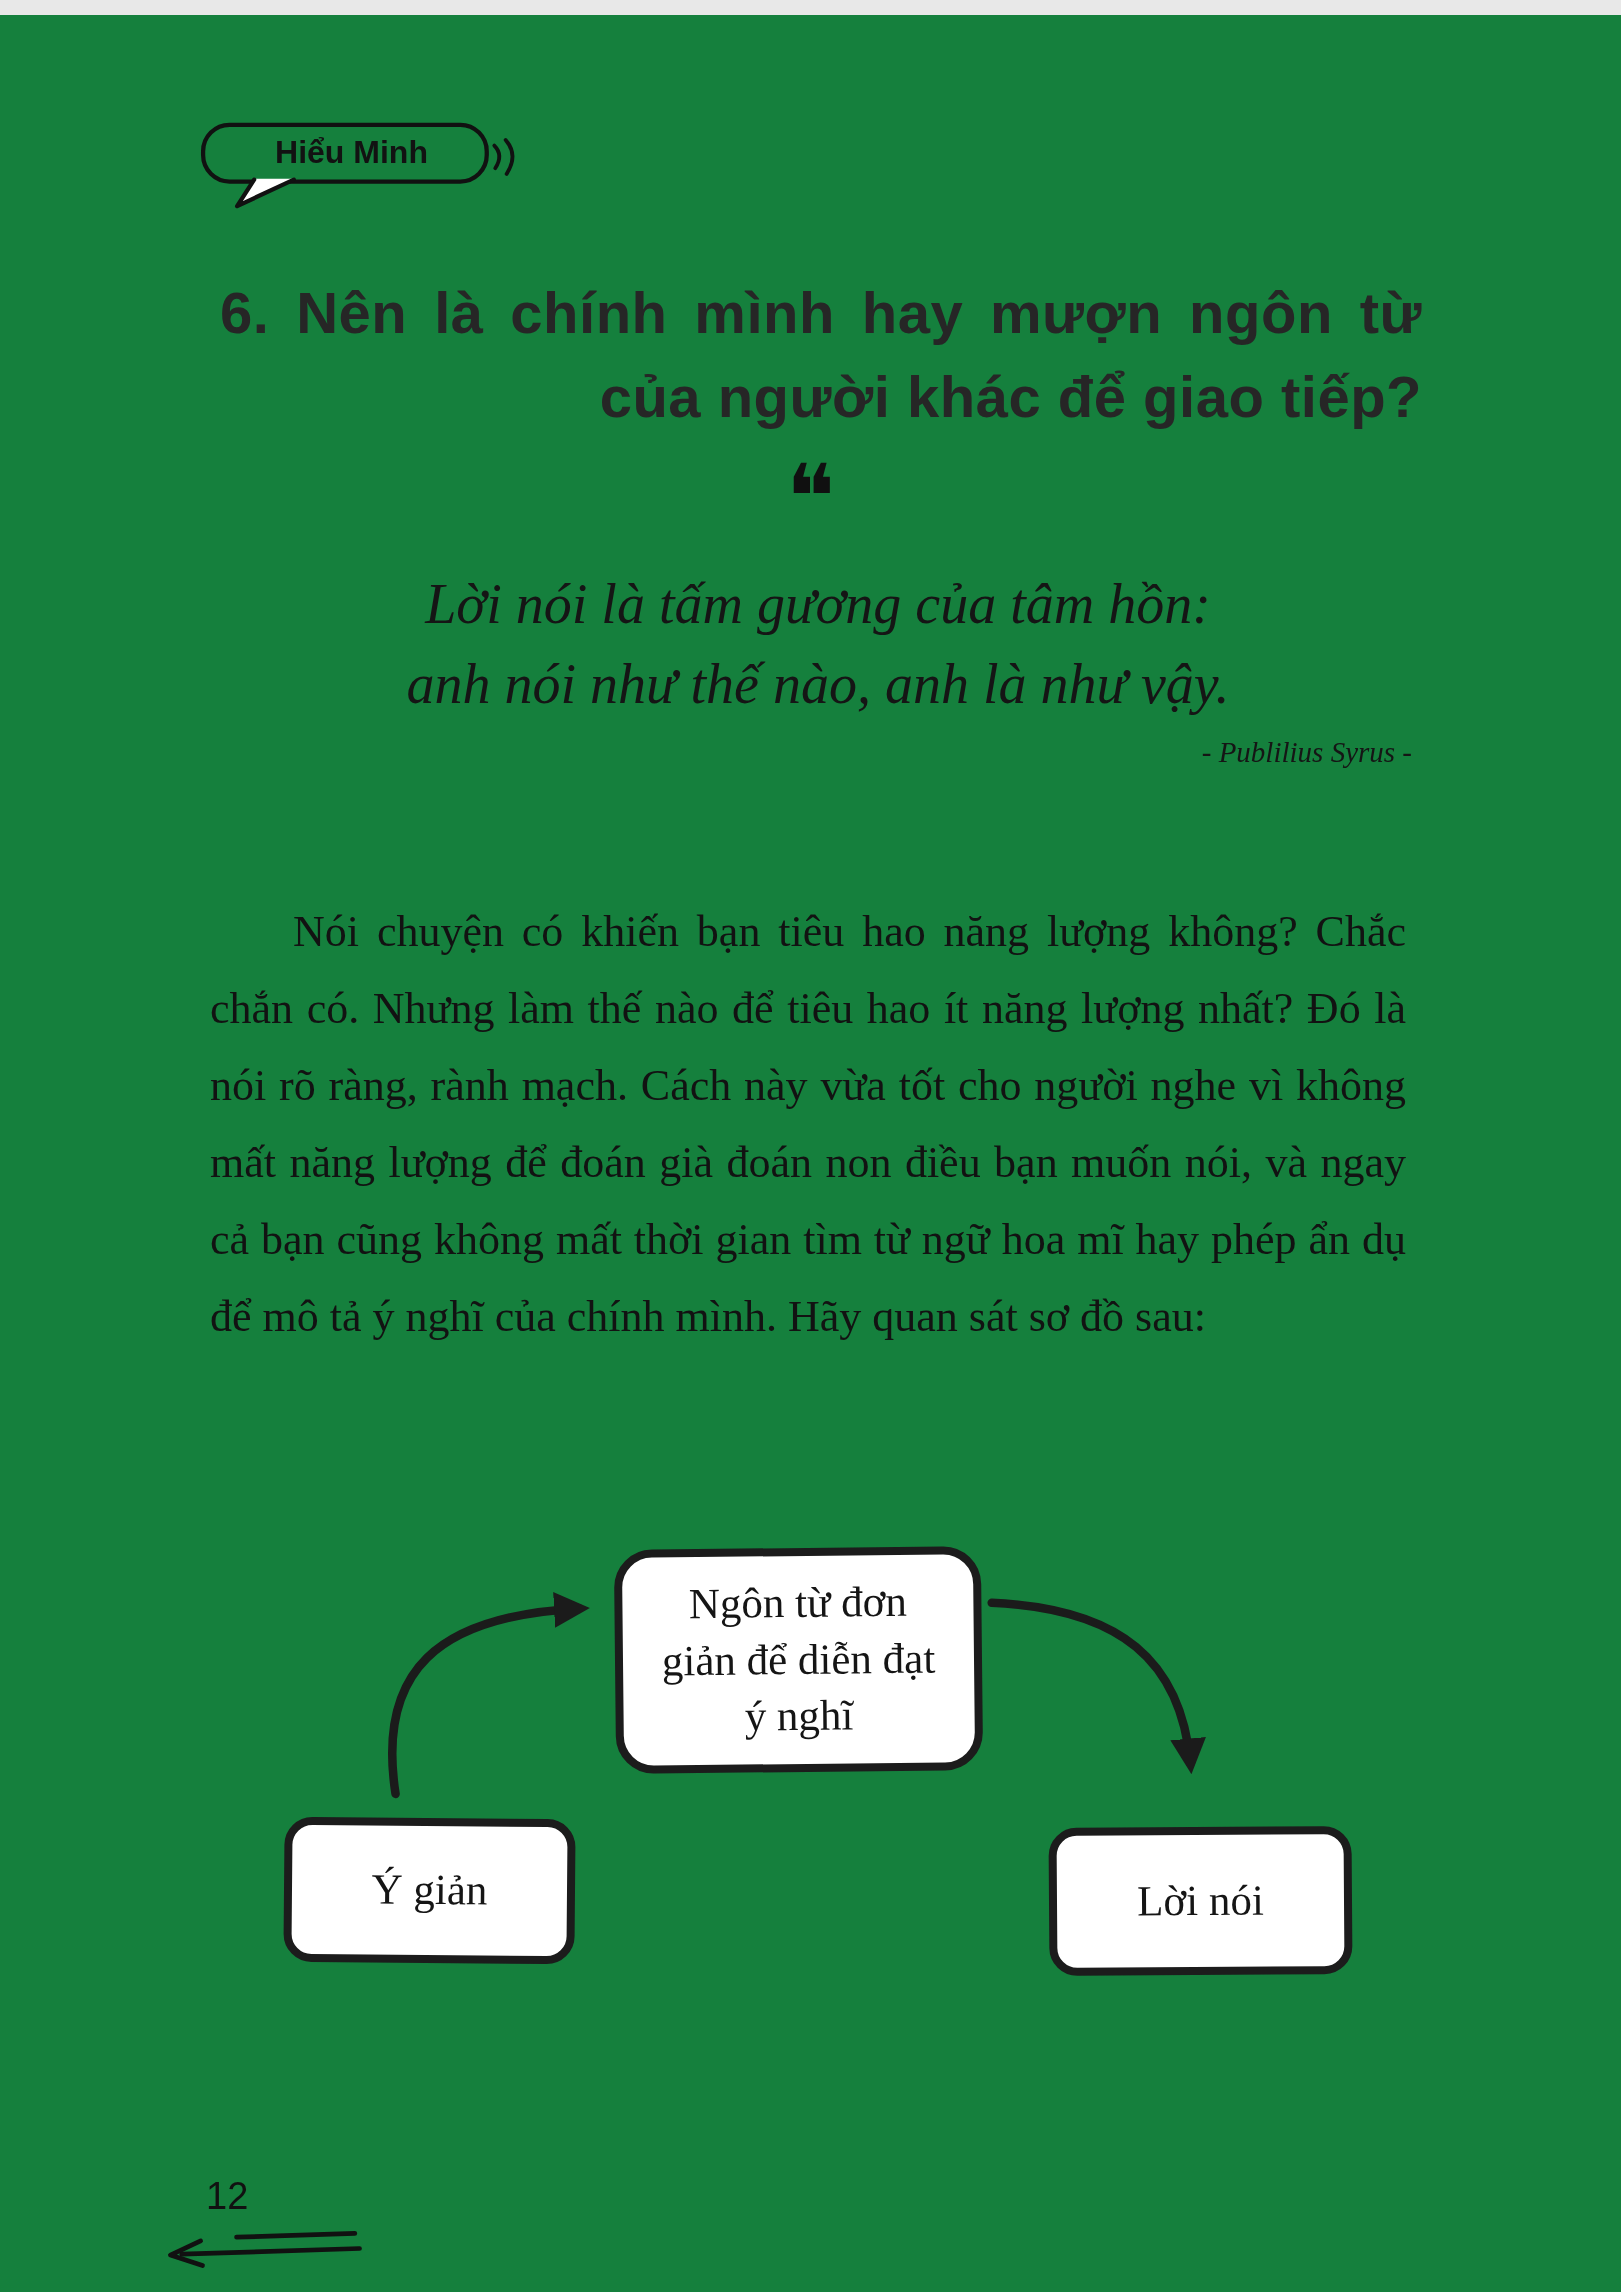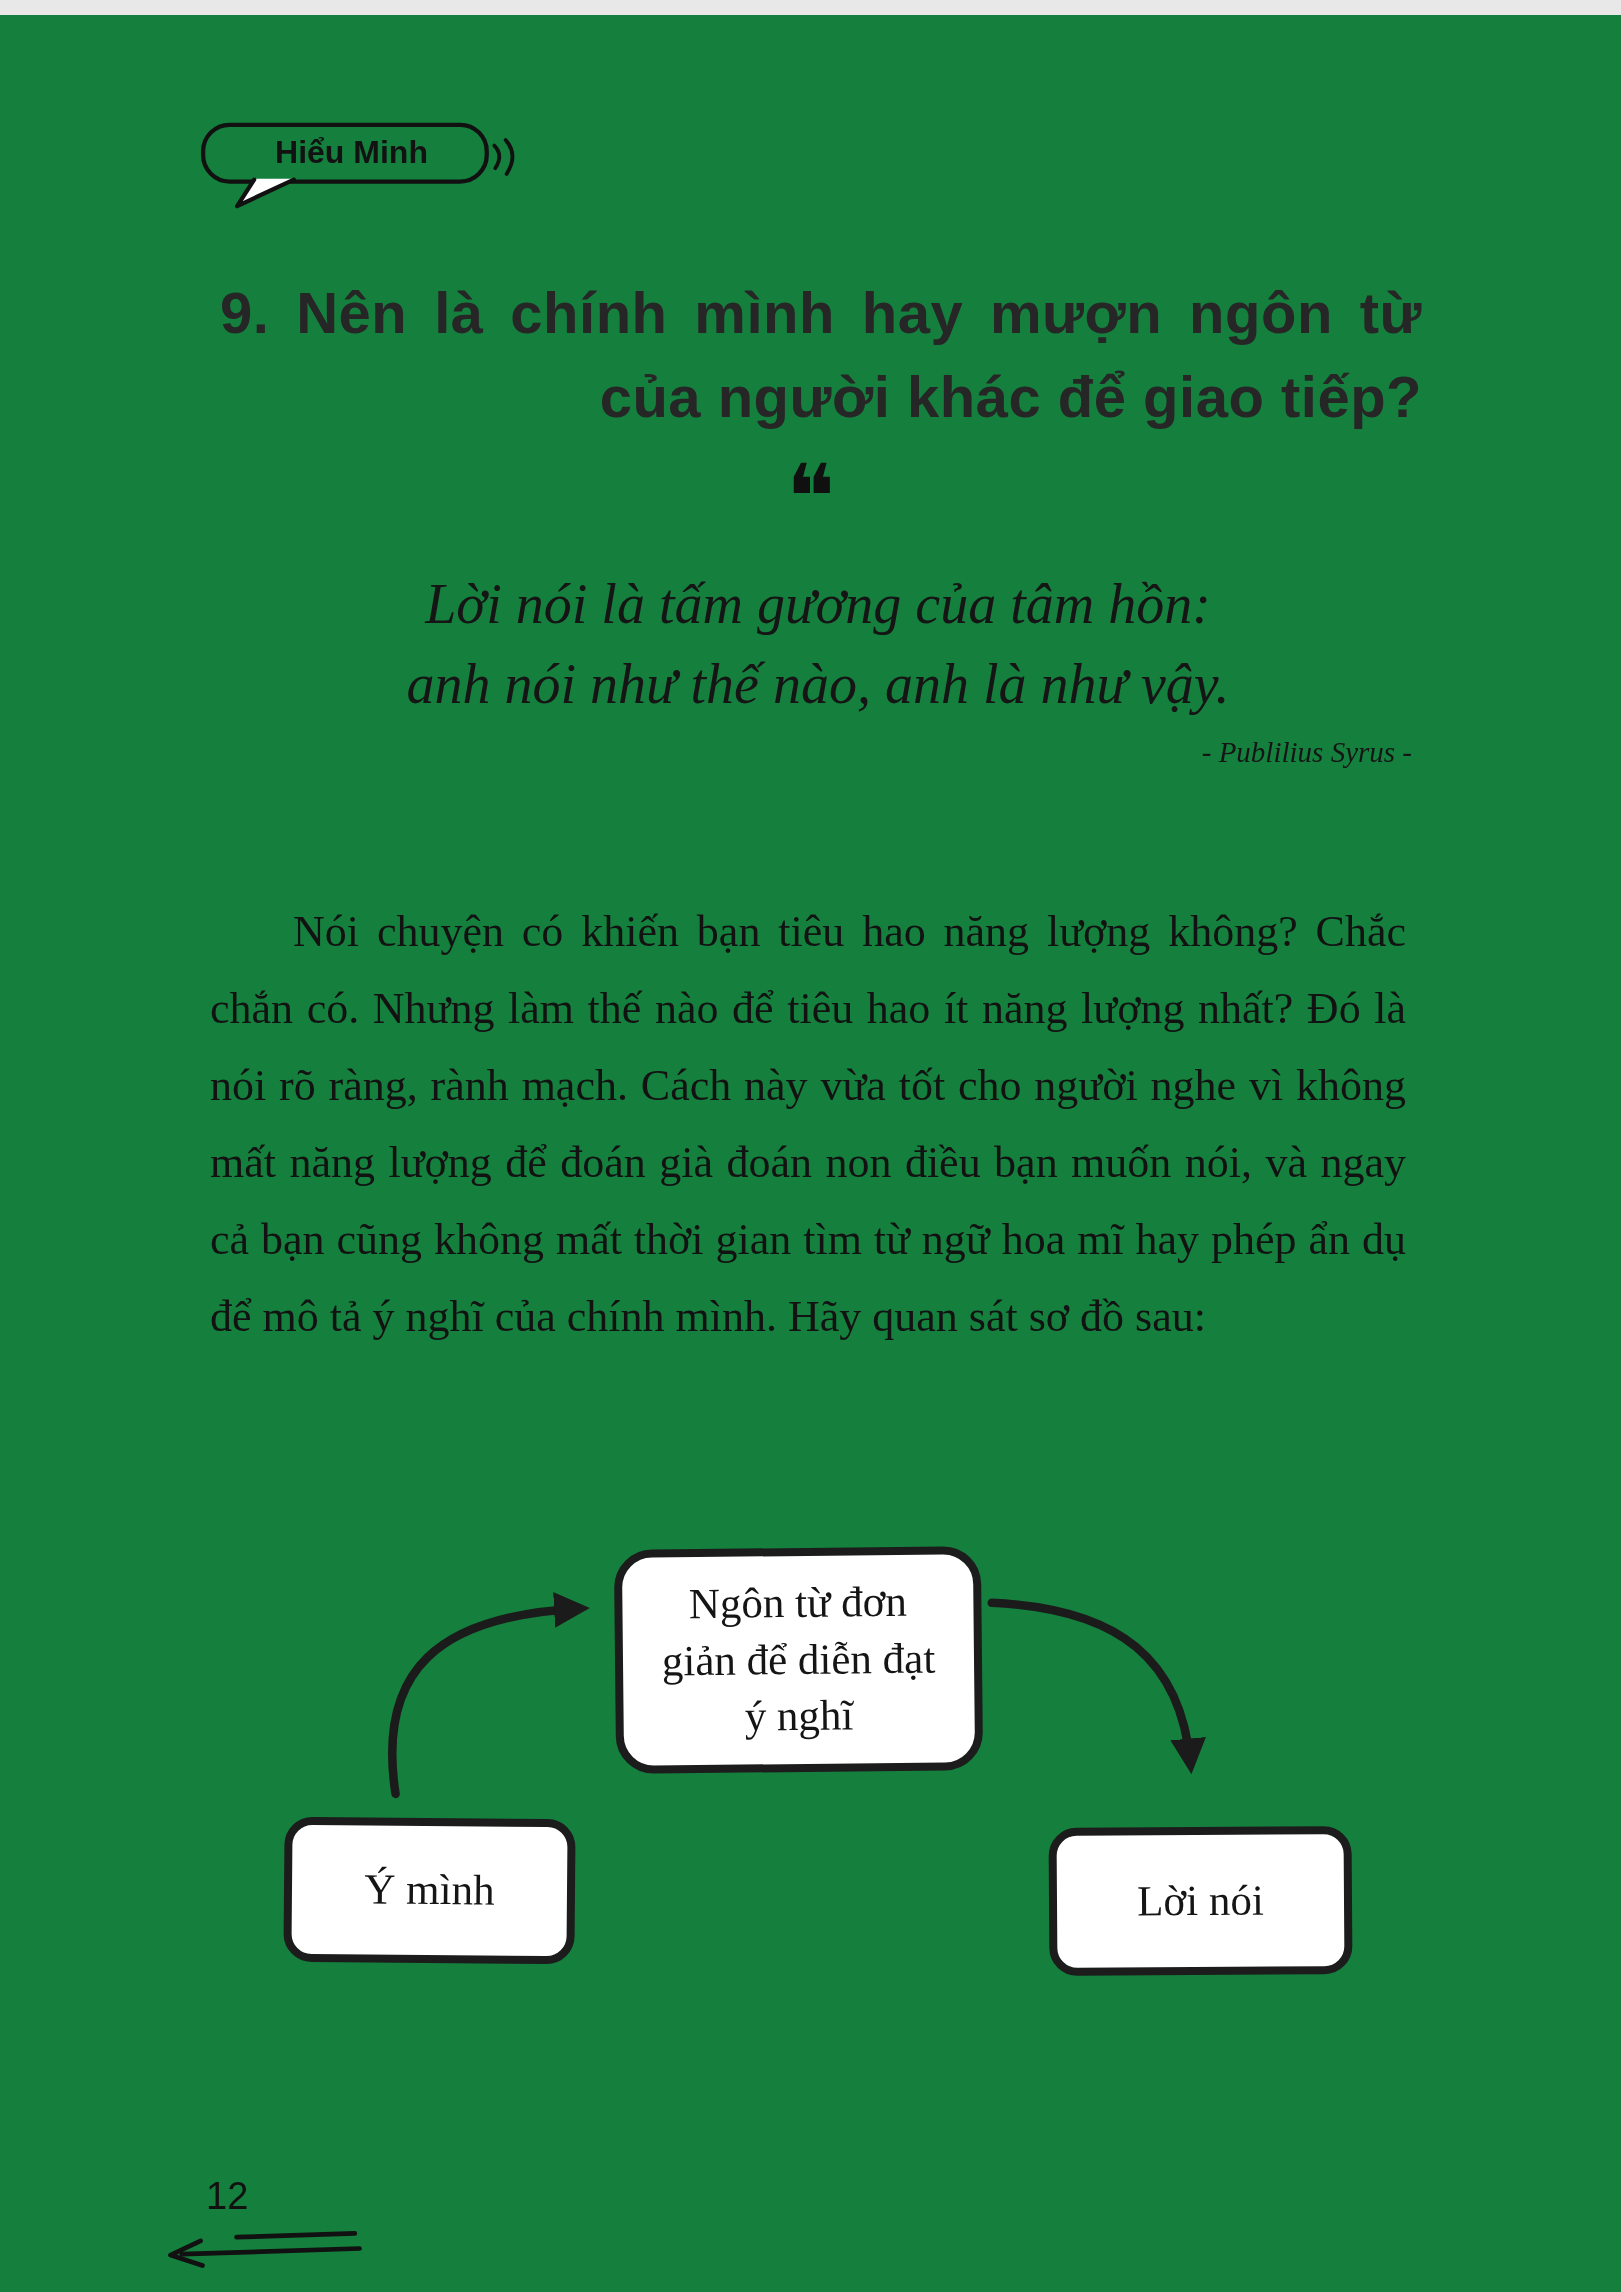--- a/index.html
+++ b/index.html
@@ -88,21 +88,21 @@
       <rect x="4" y="4" width="300" height="60" rx="28" fill="none" stroke="#111" stroke-width="4.5"></rect>
       <polygon points="58,61 40,90 100,61" fill="#ffffff" stroke="none"></polygon>
       <path d="M58 62 L40 90 L100 62" fill="none" stroke="#111" stroke-width="4.5" stroke-linejoin="round" stroke-linecap="round"></path>
       <path d="M312 26 Q 322 36 313 50" fill="none" stroke="#111" stroke-width="4" stroke-linecap="round"></path>
       <path d="M324 20 Q 338 36 325 56" fill="none" stroke="#111" stroke-width="4" stroke-linecap="round"></path>
     </svg>
     <div class="label">Hiểu Minh</div>
   </div>
 
   <div id="heading" class="abs">
-    <div class="l1">9. Nên là chính mình hay mượn ngôn từ</div>
+    <div class="l1">6. Nên là chính mình hay mượn ngôn từ</div>
     <div class="l2">của người khác để giao tiếp?</div>
   </div>
 
   <div id="quote-mark" class="abs">❝</div>
   <div id="quote-1" class="abs quote-line">Lời nói là tấm gương của tâm hồn:</div>
   <div id="quote-2" class="abs quote-line">anh nói như thế nào, anh là như vậy.</div>
   <div id="quote-attr" class="abs">- Publilius Syrus -</div>
 
   <div id="body-par" class="abs">Nói chuyện có khiến bạn tiêu hao năng lượng không? Chắc chắn có. Nhưng làm thế nào để tiêu hao ít năng lượng nhất? Đó là nói rõ ràng, rành mạch. Cách này vừa tốt cho người nghe vì không mất năng lượng để đoán già đoán non điều bạn muốn nói, và ngay cả bạn cũng không mất thời gian tìm từ ngữ hoa mĩ hay phép ẩn dụ để mô tả ý nghĩ của chính mình. Hãy quan sát sơ đồ sau:</div>
 
@@ -113,21 +113,21 @@
       </marker>
     </defs>
     <path d="M 418 300 C 398 170, 462 112, 612 104" fill="none" stroke="#1b1b1b" stroke-width="9" stroke-linecap="round" marker-end="url(#arrowhead)"></path>
     <path d="M 1048 98 C 1185 104, 1248 160, 1258 268" fill="none" stroke="#1b1b1b" stroke-width="9" stroke-linecap="round" marker-end="url(#arrowhead)"></path>
   </svg>
 
   <div id="node-top" class="abs node">
     <span>Ngôn từ đơn giản để diễn đạt ý nghĩ</span>
   </div>
   <div id="node-left" class="abs node">
-    <span>Ý mình</span>
+    <span>Ý giản</span>
   </div>
   <div id="node-right" class="abs node">
     <span>Lời nói</span>
   </div>
 
   <div id="page-num" class="abs">12</div>
   <svg id="page-arrow" class="abs" width="227" height="57" viewBox="0 0 240 60">
     <path d="M 225 14 L 100 18" fill="none" stroke="#111" stroke-width="5" stroke-linecap="round"></path>
     <path d="M 230 30 L 42 36" fill="none" stroke="#111" stroke-width="5" stroke-linecap="round"></path>
     <path d="M 62 22 L 30 37 L 64 48" fill="none" stroke="#111" stroke-width="5" stroke-linejoin="round" stroke-linecap="round"></path>

